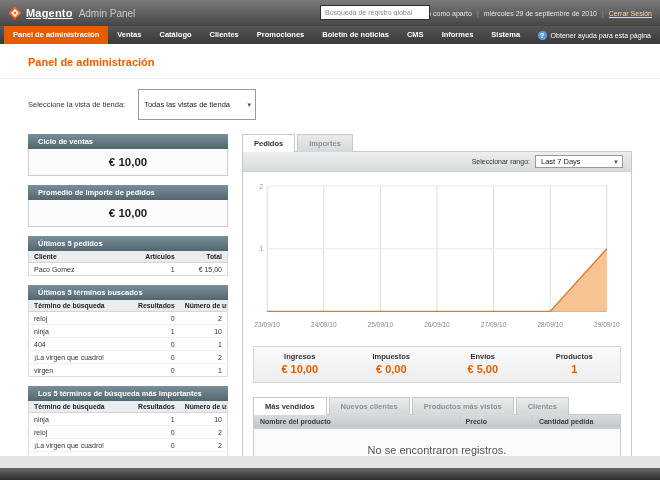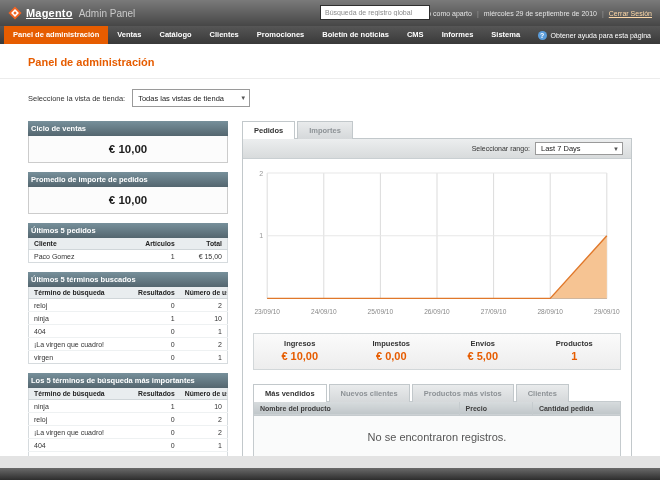--- a/index.html
+++ b/index.html
@@ -24,29 +24,29 @@
   .nav-items{display:flex;align-items:stretch;}
   .nav-item{color:#fff;font-size:7.5px;font-weight:bold;line-height:18px;padding:0 9px;cursor:pointer;white-space:nowrap;text-decoration:none;}
   .nav-item.active{background:#e65c00;}
   .nav-help{margin-left:auto;display:flex;align-items:center;gap:4px;color:#fff;font-size:7px;padding-right:9px;cursor:pointer;white-space:nowrap;}
   .help-icon{width:9px;height:9px;border-radius:50%;background:#5b9ddb;color:#fff;font-size:7px;line-height:9px;text-align:center;font-weight:bold;flex:none;}
 
   
   .content{background:#fff;height:412px;overflow:hidden;padding:8px 28px 0;}
   .page-title{color:#e65c00;font-size:11px;font-weight:bold;margin:4px 0 10px;}
   .title-rule{border-bottom:1px solid #ececec;margin:0 -28px 10px;}
-  .store-row{font-size:7.5px;color:#333;margin-bottom:14px;display:flex;align-items:center;gap:7px;}
-  .selectbox{display:inline-flex;align-items:center;justify-content:space-between;gap:6px;border:1px solid #9a9a9a;background:#fff;font-size:7.5px;color:#222;padding:1px 3px 1px 5px;height:18px;cursor:pointer;min-width:118px;}
+  .store-row{font-size:7.5px;color:#333;margin-bottom:14px;display:flex;align-items:center;gap:13px;}
+  .selectbox{display:inline-flex;align-items:center;justify-content:space-between;gap:6px;border:1px solid #9a9a9a;background:#fff;font-size:7.5px;color:#222;padding:1px 3px 1px 5px;height:31px;cursor:pointer;min-width:118px;}
   .selectbox .arrow{font-size:6px;color:#555;}
   .columns{display:flex;gap:14px;align-items:flex-start;}
   .left-col{width:200px;flex:none;display:flex;flex-direction:column;gap:9px;}
   .right-col{flex:1;min-width:0;}
 
   
-  .box-header{background:linear-gradient(#77909b,#54666f);color:#fff;font-size:7.5px;font-weight:bold;padding:3px 3px;white-space:nowrap;overflow:hidden;}
+  .box-header{background:linear-gradient(#77909b,#54666f);color:#fff;font-size:7.5px;font-weight:bold;padding:3px 10px;white-space:nowrap;overflow:hidden;}
   .box-value{border:1px solid #ccc;border-top:none;background:#fcfcfc;padding:7px 6px;text-align:center;font-size:11.5px;font-weight:bold;color:#1d1d1d;}
   .box table{width:100%;border-collapse:collapse;border:1px solid #d6dbde;border-top:none;table-layout:fixed;}
   .box th{background:#e9edef;font-size:6.8px;font-weight:bold;color:#222;text-align:left;padding:2px 5px;border-bottom:1px solid #d0d6d9;overflow:hidden;white-space:nowrap;}
   .box td{font-size:7px;color:#333;padding:2.5px 5px;border-bottom:1px solid #eef1f2;background:#fff;overflow:hidden;white-space:nowrap;}
   .box tr:last-child td{border-bottom:none;}
   .box th.num,.box td.num{text-align:right;}
   .box th:first-child{width:52%;}
 
   
   .tabs{display:flex;gap:2px;}

